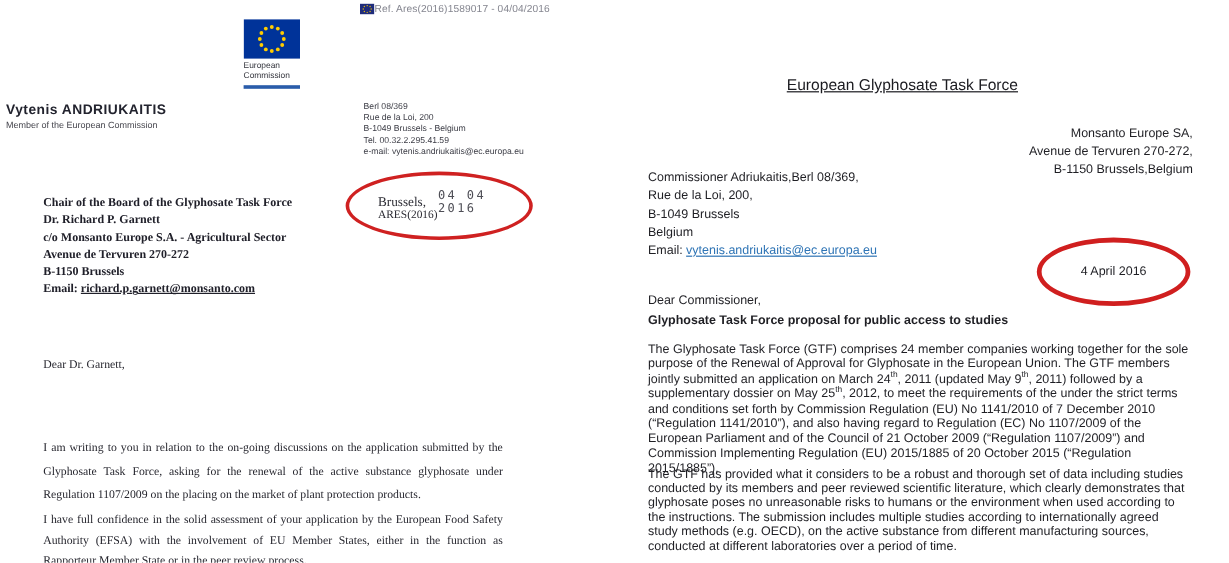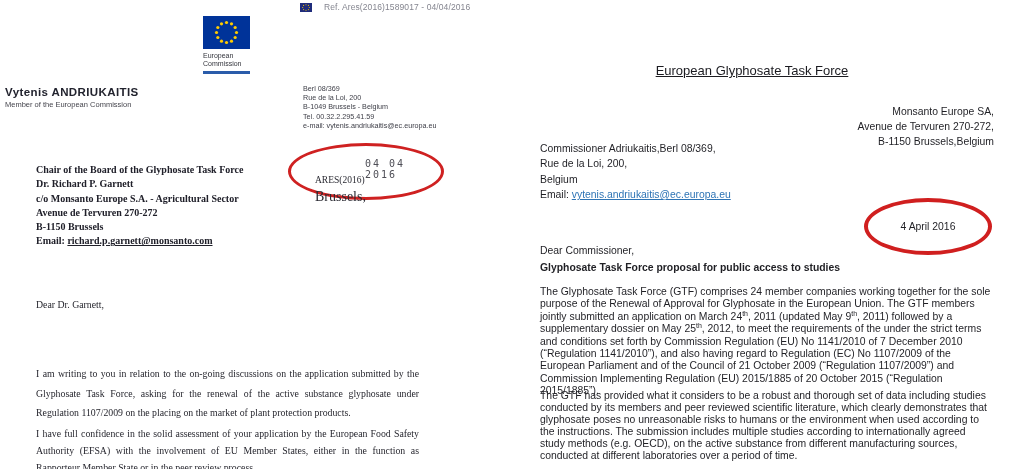--- a/index.html
+++ b/index.html
@@ -5,21 +5,21 @@
   html,body{margin:0;padding:0;}
   body{
     width:1024px;height:469px;background:#ffffff;position:relative;overflow:hidden;
     font-family:"Liberation Sans",sans-serif;color:#222;
   }
   .abs{position:absolute;}
 
   
   #left-page{position:absolute;left:0;top:0;width:505px;height:469px;background:#fff;}
 
-  .ref-line{left:300px;top:2px;display:flex;align-items:center;gap:12px;
+  .ref-line{left:300px;top:2px;display:flex;align-items:center;gap:0;
     font-size:8.5px;color:#84858f;letter-spacing:.1px;}
   .ref-flag{display:inline-block;line-height:0;}
 
   .ec-logo{left:203px;top:16px;width:50px;}
   .ec-logo .flag{line-height:0;}
   .ec-logo .logo-text{font-size:7px;line-height:8px;color:#33343c;margin-top:3px;}
   .ec-logo .logo-bar{width:47px;height:3px;background:#2a5caa;margin-top:3px;}
 
   .sender{left:5px;top:86px;}
   .sender .name{font-size:11.5px;font-weight:bold;color:#22232e;letter-spacing:.4px;}
@@ -27,21 +27,21 @@
 
   .office-address{left:303px;top:84px;font-size:7.2px;line-height:9.2px;color:#3c3d46;}
 
   .recipient{left:36px;top:163px;font-family:"Liberation Serif",serif;
     font-weight:bold;font-size:10px;line-height:14.3px;color:#20202a;}
   .recipient .mail{text-decoration:underline;}
 
   .stamp{left:288px;top:143px;width:156px;height:57px;border:3.5px solid #cf2121;
     border-radius:50%;box-sizing:border-box;}
   .stamp-city{position:absolute;left:24px;top:17px;font-family:"Liberation Serif",serif;
-    font-size:14px;color:#2b2b33;margin-top:26px;}
+    font-size:11px;color:#2b2b33;}
   .stamp-date{position:absolute;left:74px;top:12px;font-family:"DejaVu Sans Mono",monospace;
     font-size:10px;letter-spacing:2px;color:#4e4e56;}
   .stamp-ares{position:absolute;left:24px;top:29px;font-family:"Liberation Serif",serif;
     font-size:9.5px;color:#2b2b33;}
 
   .l-body{font-family:"Liberation Serif",serif;font-size:9.8px;color:#26262e;}
   .salutation-left{left:36px;top:299px;}
   .subject-row{left:36px;top:324px;width:390px;display:flex;font-weight:bold;}
   .subject-label{width:58px;flex:none;}
   .subject-text{flex:1;width:330px;text-align:justify;line-height:22px;}
@@ -159,20 +159,21 @@
 
   <div class="abs r-sender">
     <div>Monsanto Europe SA,</div>
     <div>Avenue de Tervuren 270-272,</div>
     <div>B-1150 Brussels,Belgium</div>
   </div>
 
   <div class="abs r-recipient">
     <div>Commissioner Adriukaitis,Berl 08/369,</div>
     <div>Rue de la Loi, 200,</div>
+    <div>B-1049 Brussels</div>
     <div>Belgium</div>
     <div>
       <span>Email: </span><span class="mail">vytenis.andriukaitis@ec.europa.eu</span>
     </div>
   </div>
 
   <div class="abs r-date-stamp">
     <span>4 April 2016</span>
   </div>
 

